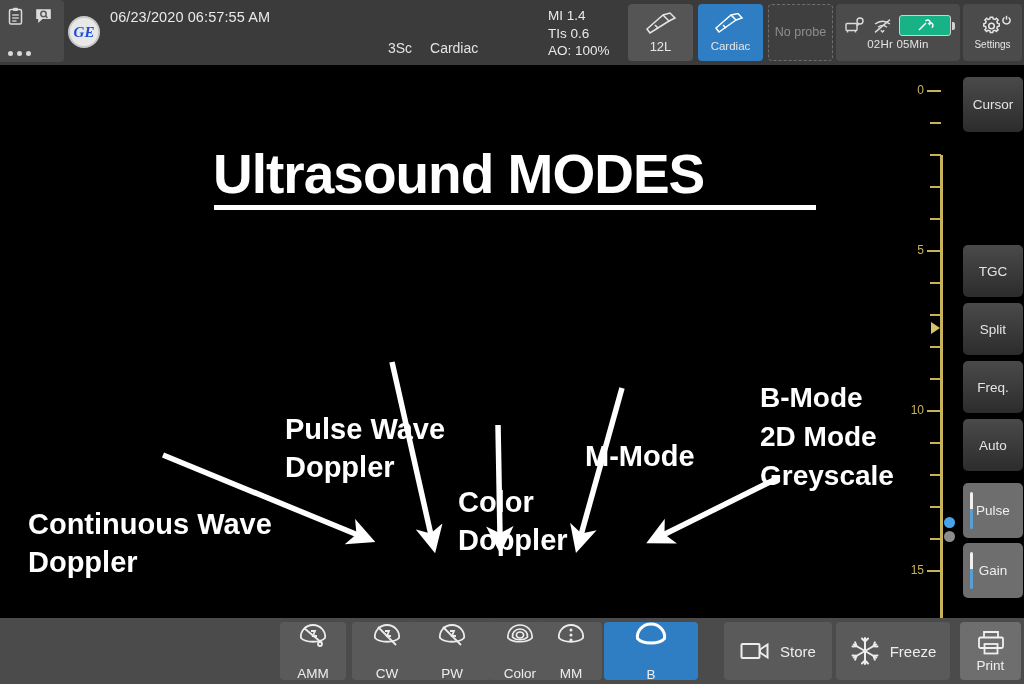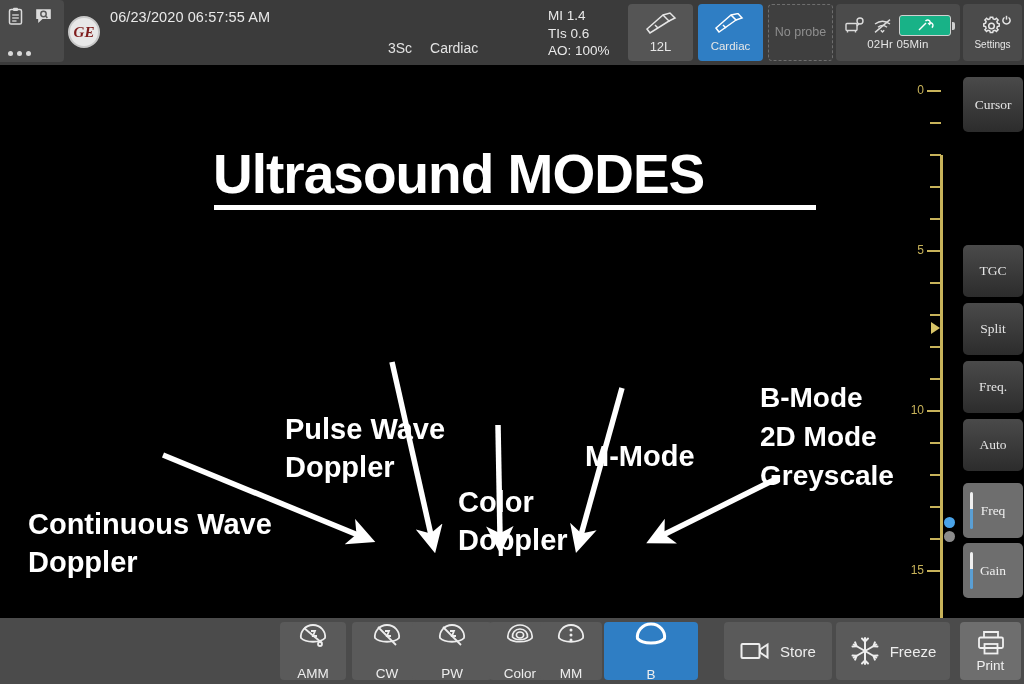--- a/index.html
+++ b/index.html
@@ -25,21 +25,21 @@
   .hdr-icon-row { display: flex; gap: 12px; align-items: center; }
   .dots-row { display: flex; gap: 4px; align-items: center; }
   .dot { width: 5px; height: 5px; border-radius: 50%; background: #d8d8d8; }
 
   .ge-logo {
     position: absolute; left: 68px; top: 16px;
     width: 32px; height: 32px; border-radius: 50%;
     background: #e8e8e8;
     display: flex; align-items: center; justify-content: center;
     font-family: "Liberation Serif", serif;
-    font-style: italic; font-weight: bold; font-size: 15px; color: #7f1d1d;
+    font-style: italic; font-weight: bold; font-size: 15px; color: #1d4ed8;
     border: 2px solid #c8c8c8;
   }
   .datetime {
     position: absolute; left: 110px; top: 9px;
     font-size: 14.5px; color: #e9e9e9; letter-spacing: .1px;
   }
   .probe-info {
     position: absolute; left: 388px; top: 40px;
     font-size: 14px; color: #e3e3e3;
   }
@@ -127,21 +127,21 @@
   .focus-mark {
     position: absolute; left: 931px; width: 0; height: 0;
     border-top: 6px solid transparent; border-bottom: 6px solid transparent;
     border-left: 9px solid #d8c468;
   }
   .dot-blue { position: absolute; left: 944px; top: 452px; width: 11px; height: 11px; border-radius: 50%; background: #4aa3e8; }
   .dot-gray { position: absolute; left: 944px; top: 466px; width: 11px; height: 11px; border-radius: 50%; background: #8c8c8c; }
 
   
   .sidebar {
-    position: absolute; left: 960px; top: 65px; width: 64px; height: 474px; font-family: Liberation Serif, serif;
+    position: absolute; left: 960px; top: 65px; width: 64px; height: 474px;
   }
   .side-btn {
     position: absolute; left: 3px; width: 60px; border-radius: 5px;
     background: linear-gradient(#4a4a4a, #2c2c2c);
     color: #e4e4e4; font-size: 13.5px;
     display: flex; align-items: center; justify-content: center;
     cursor: pointer;
   }
   .side-btn.light {
     background: #6e6e6e; color: #efefef;
@@ -387,21 +387,21 @@
     <div class="side-btn" style="top:296px; height:52px">
       <span>Freq.</span>
     </div>
 
     <div class="side-btn" style="top:354px; height:52px">
       <span>Auto</span>
     </div>
 
     <div class="side-btn light" style="top:418px; height:55px">
       <span class="slider-bar"></span>
-      <span>Freq</span>
+      <span>Pulse</span>
     </div>
 
     <div class="side-btn light" style="top:478px; height:55px">
       <span class="slider-bar"></span>
       <span>Gain</span>
     </div>
   </div>
 
   <div class="bottombar">
 

